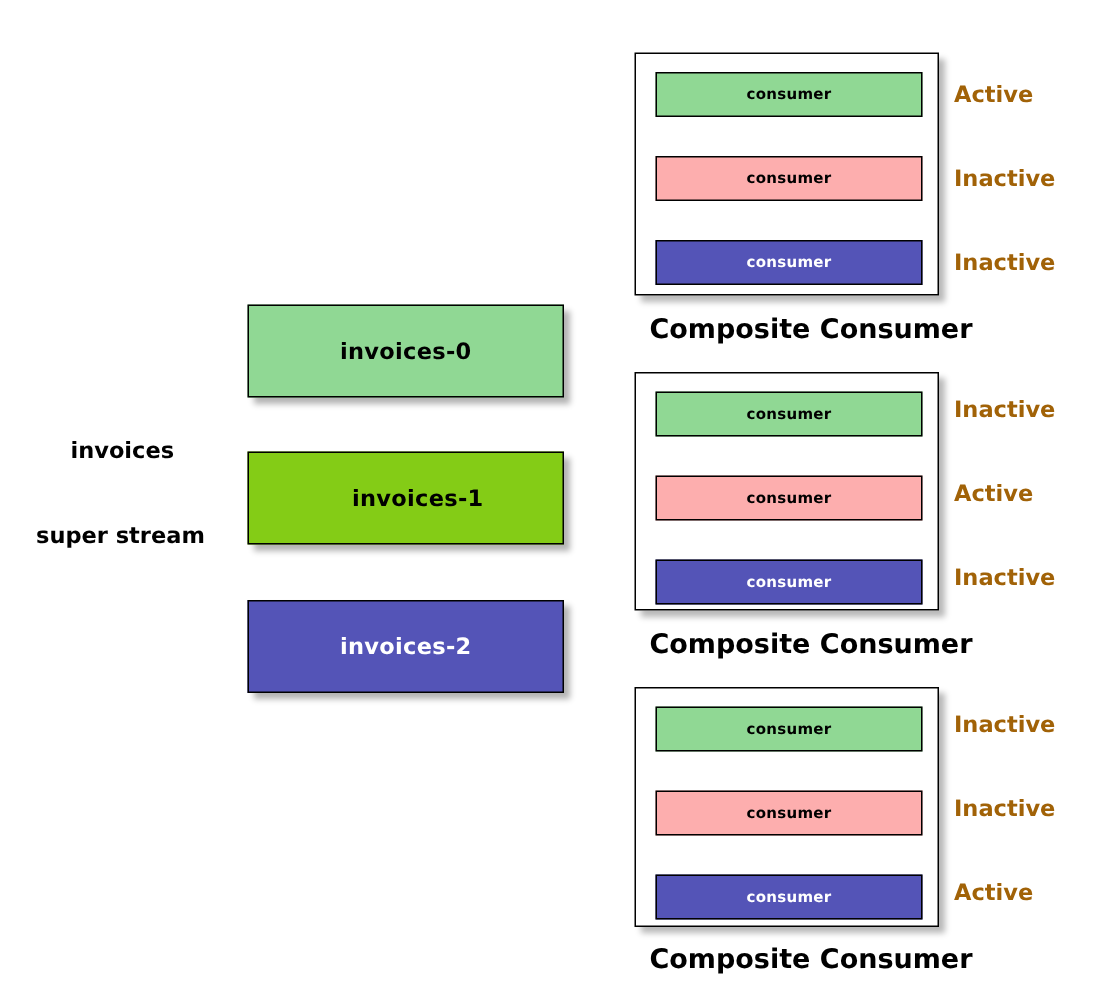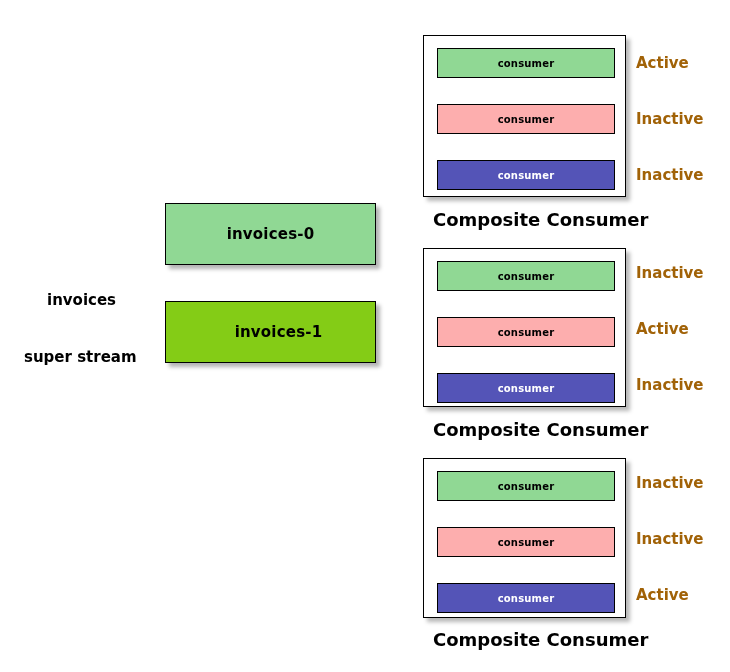--- a/index.html
+++ b/index.html
@@ -128,20 +128,23 @@
 
   <div class="side-label" id="label-invoices">invoices</div>
   <div class="side-label" id="label-superstream">super stream</div>
 
   <div class="partition" id="partition-0">
     <span class="ptext">invoices-0</span>
   </div>
   <div class="partition" id="partition-1">
     <span class="ptext">invoices-1</span>
   </div>
+  <div class="partition" id="partition-2">
+    <span class="ptext">invoices-2</span>
+  </div>
 
   <div class="group" id="group-0">
     <div class="consumer c-green row-0">
       <span class="ctext">consumer</span>
     </div>
     <div class="consumer c-pink row-1">
       <span class="ctext">consumer</span>
     </div>
     <div class="consumer c-blue row-2">
       <span class="ctext">consumer</span>

